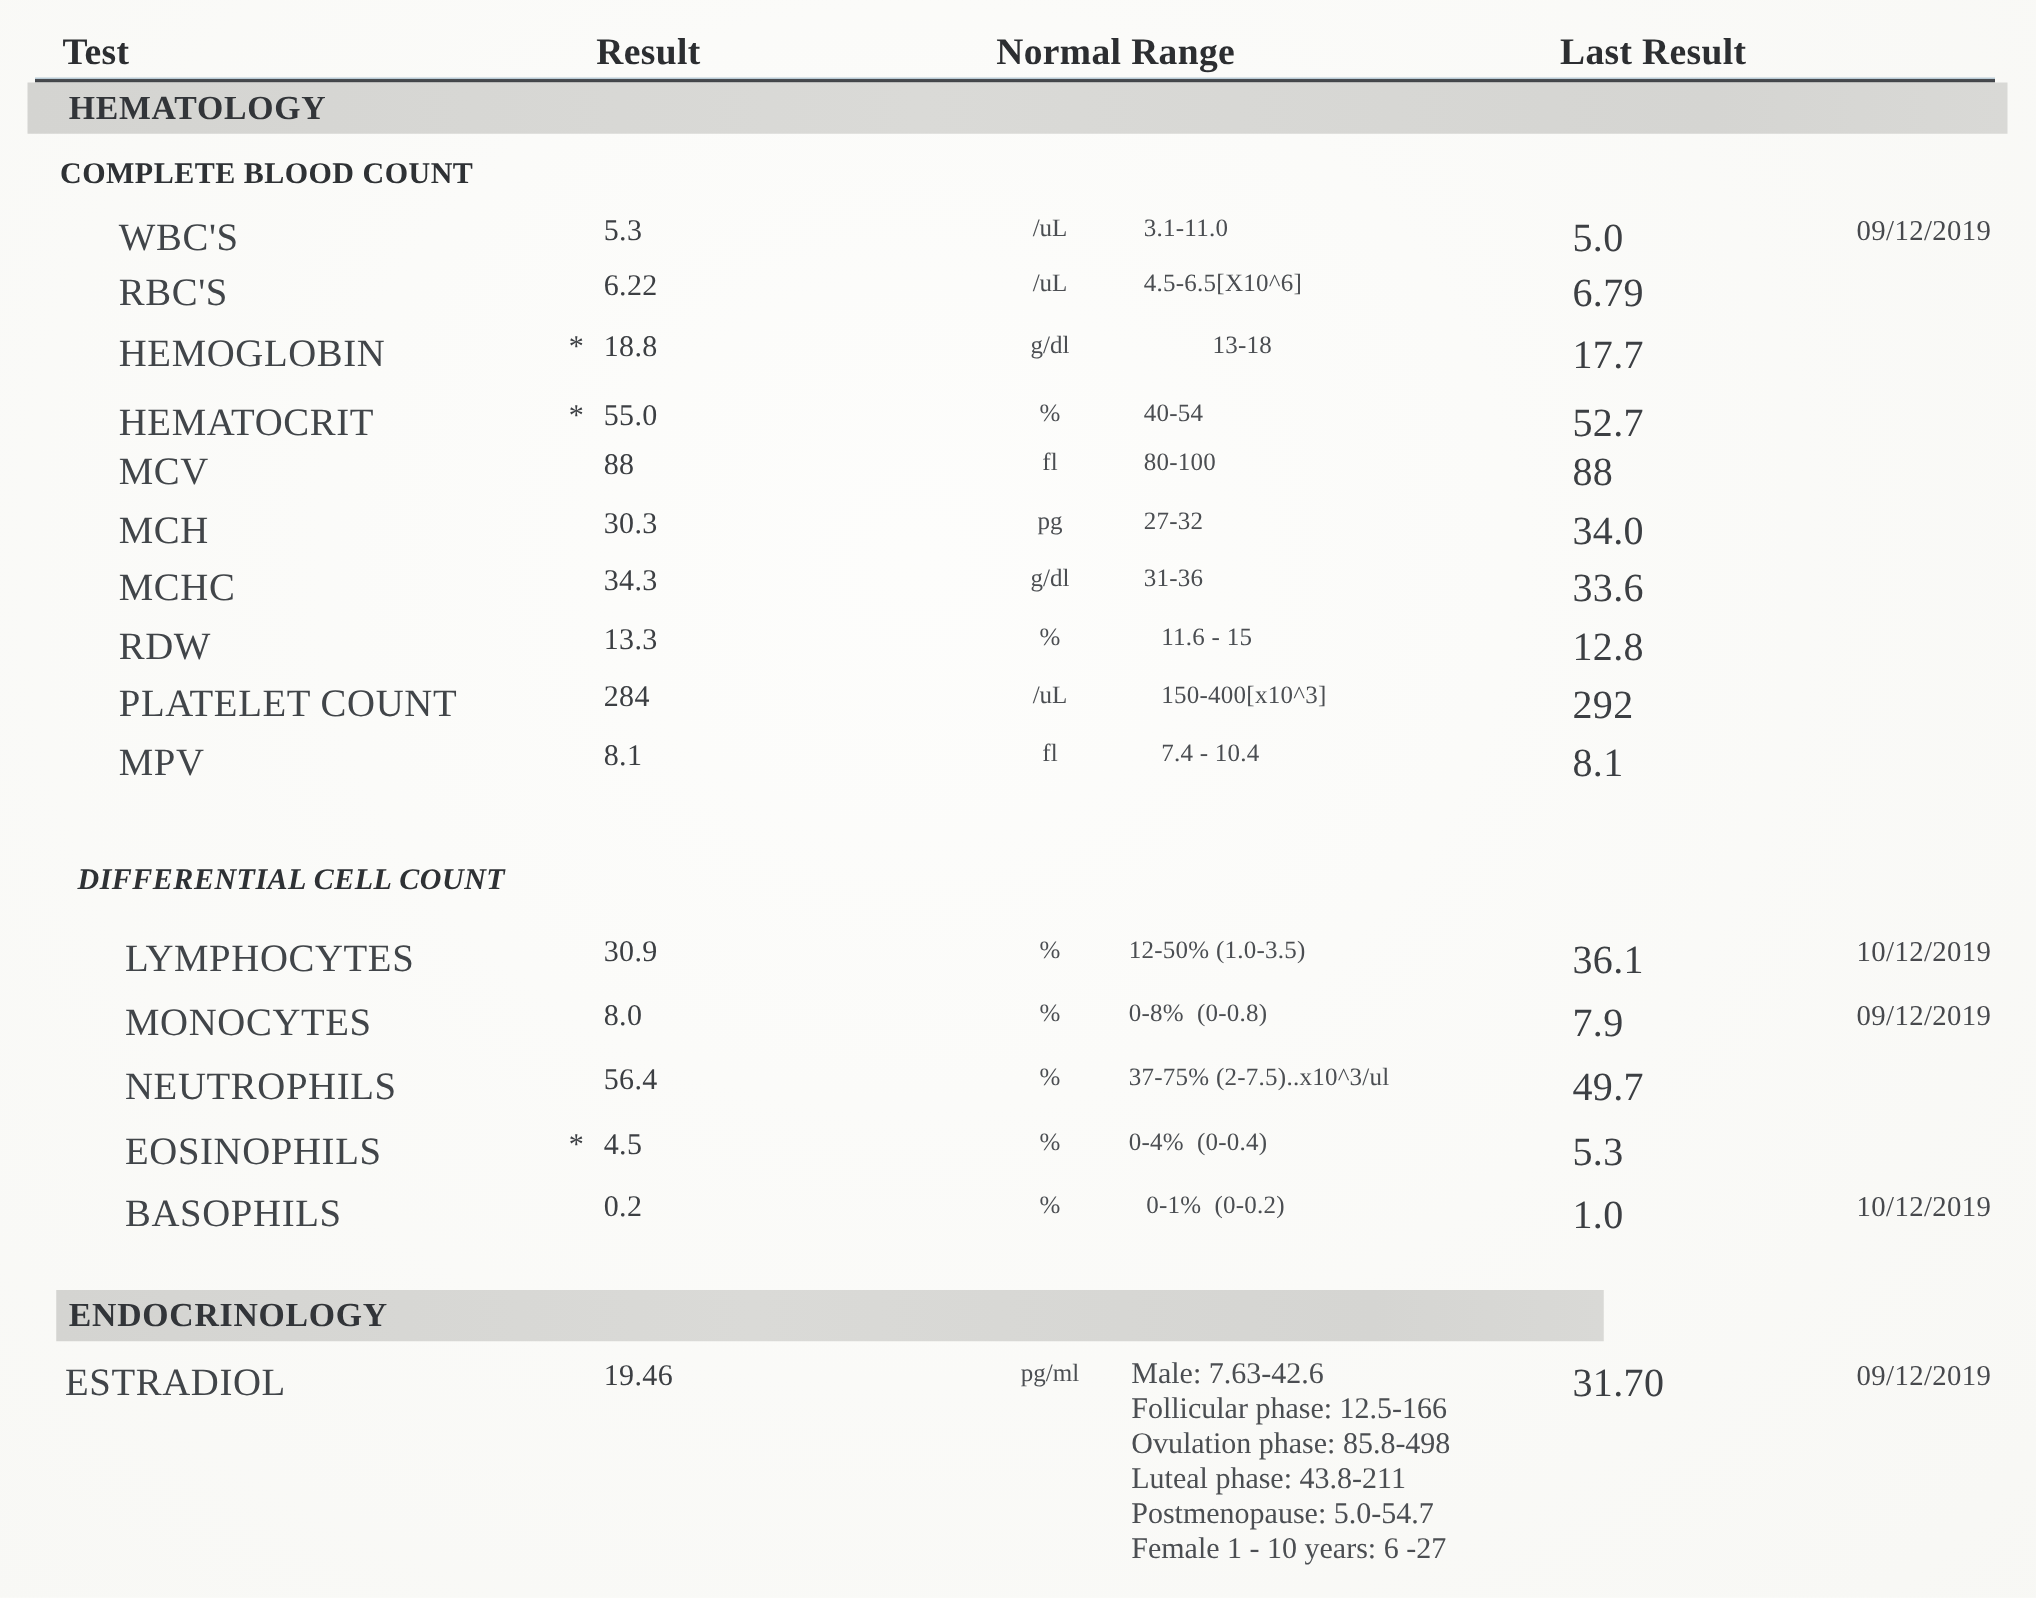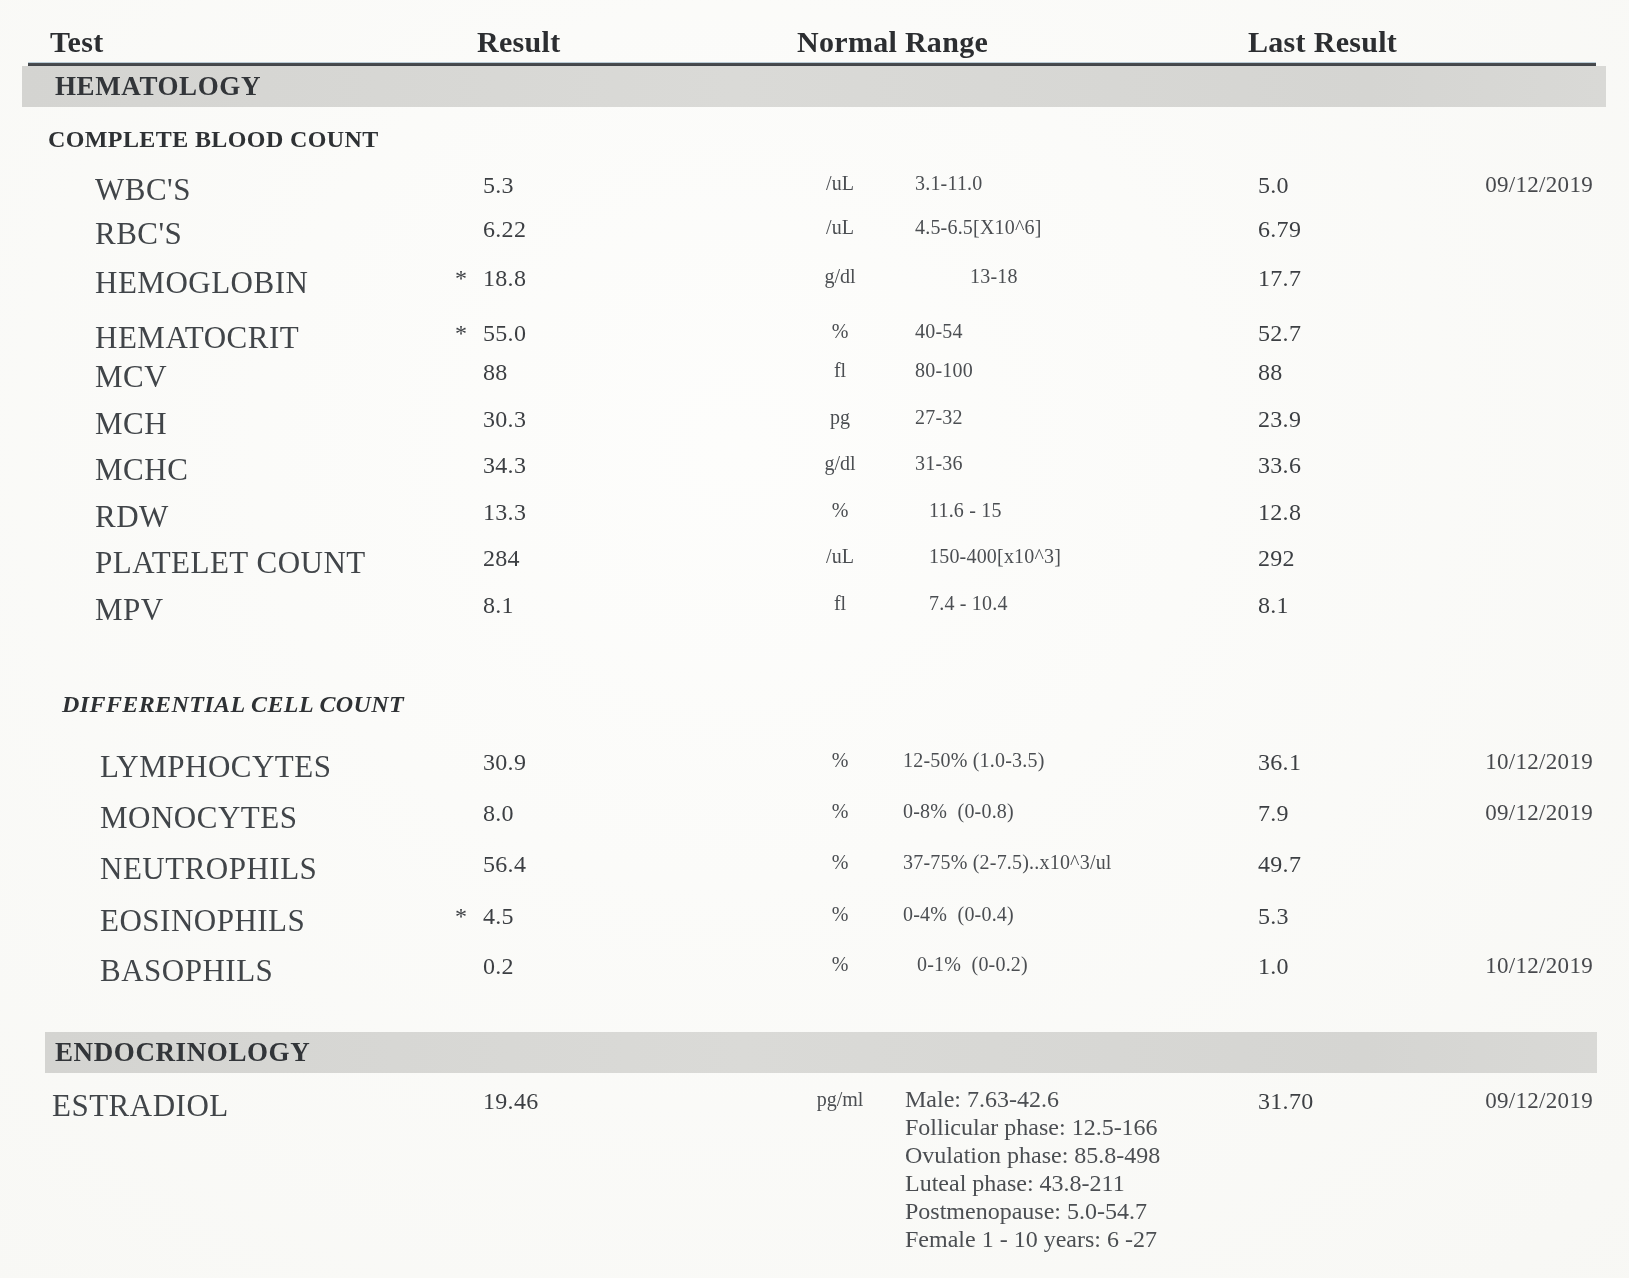--- a/index.html
+++ b/index.html
@@ -35,21 +35,21 @@
     position:absolute; top:62px; left:28px; width:1568px; height:4px;
     background:linear-gradient(180deg,#b9cbd6 0,#b9cbd6 1px,#4b4e52 1px,#3f4246 100%);
   }
 
   
   .band {
     position:absolute; height:41px;
     background:linear-gradient(90deg,#d4d4d1 0%,#dadad7 45%,#d5d5d2 85%,#d9d9d6 100%);
   }
   .band-hema { top:66px;  left:22px; width:1584px; }
-  .band-endo { top:1032px; left:45px; width:1552px; }
+  .band-endo { top:1032px; left:45px; width:1238px; }
   .band-title {
     position:absolute; top:5px;
     font-weight:bold; font-size:27px; color:#323539; letter-spacing:.6px;
     white-space:pre;
   }
   .band-hema .band-title { left:33px; }
   .band-endo .band-title { left:10px; }
 
   
   .subhead { position:absolute; font-weight:bold; color:#2e3134; white-space:pre;text-align:right; }
@@ -57,21 +57,21 @@
   .diff-head { top:691px; left:62px; font-size:24px; font-style:italic; letter-spacing:.4px; }
 
   
   .row { position:absolute; left:0; width:1629px; height:34px; }
   .row span { position:absolute; top:0; white-space:pre; }
   .t-name  { font-size:31px; color:#414549; letter-spacing:.5px; }
   .t-flag  { font-size:24px; color:#3c3f43; }
   .t-res   { font-size:24px; color:#3c3f43; letter-spacing:.3px; }
   .t-unit  { font-size:20px; color:#4b4e52; }
   .t-range { font-size:20px; color:#4b4e52; letter-spacing:.2px; }
-  .t-last  { font-size:24px; color:#3c3f43; letter-spacing:.3px; }
+  .t-last  { font-size:32px; color:#3c3f43; letter-spacing:.3px; }
   .t-date  { font-size:23px; color:#47494d; letter-spacing:.3px; }
 
   .range-block {
     position:absolute; left:905px; top:-3px;
     font-size:24px; line-height:28px; color:#4b4e52; white-space:pre;
   }
 </style>
 </head>
 <body>
 
@@ -129,21 +129,21 @@
         <span class="t-res" style="left: 483px;">88</span>
         <span class="t-unit" style="left: 802px; width: 76px; text-align: center;">fl</span>
         <span class="t-range" style="left: 915px;">80-100</span>
         <span class="t-last" style="left: 1258px;">88</span>
       </div>
       <div class="row" style="top: 406px;">
         <span class="t-name" style="left: 95px;">MCH</span>
         <span class="t-res" style="left: 483px;">30.3</span>
         <span class="t-unit" style="left: 802px; width: 76px; text-align: center;">pg</span>
         <span class="t-range" style="left: 915px;">27-32</span>
-        <span class="t-last" style="left: 1258px;">23.9</span>
+        <span class="t-last" style="left: 1258px;">34.0</span>
       </div>
       <div class="row" style="top: 452px;">
         <span class="t-name" style="left: 95px;">MCHC</span>
         <span class="t-res" style="left: 483px;">34.3</span>
         <span class="t-unit" style="left: 802px; width: 76px; text-align: center;">g/dl</span>
         <span class="t-range" style="left: 915px;">31-36</span>
         <span class="t-last" style="left: 1258px;">33.6</span>
       </div>
       <div class="row" style="top: 499px;">
         <span class="t-name" style="left: 95px;">RDW</span>

